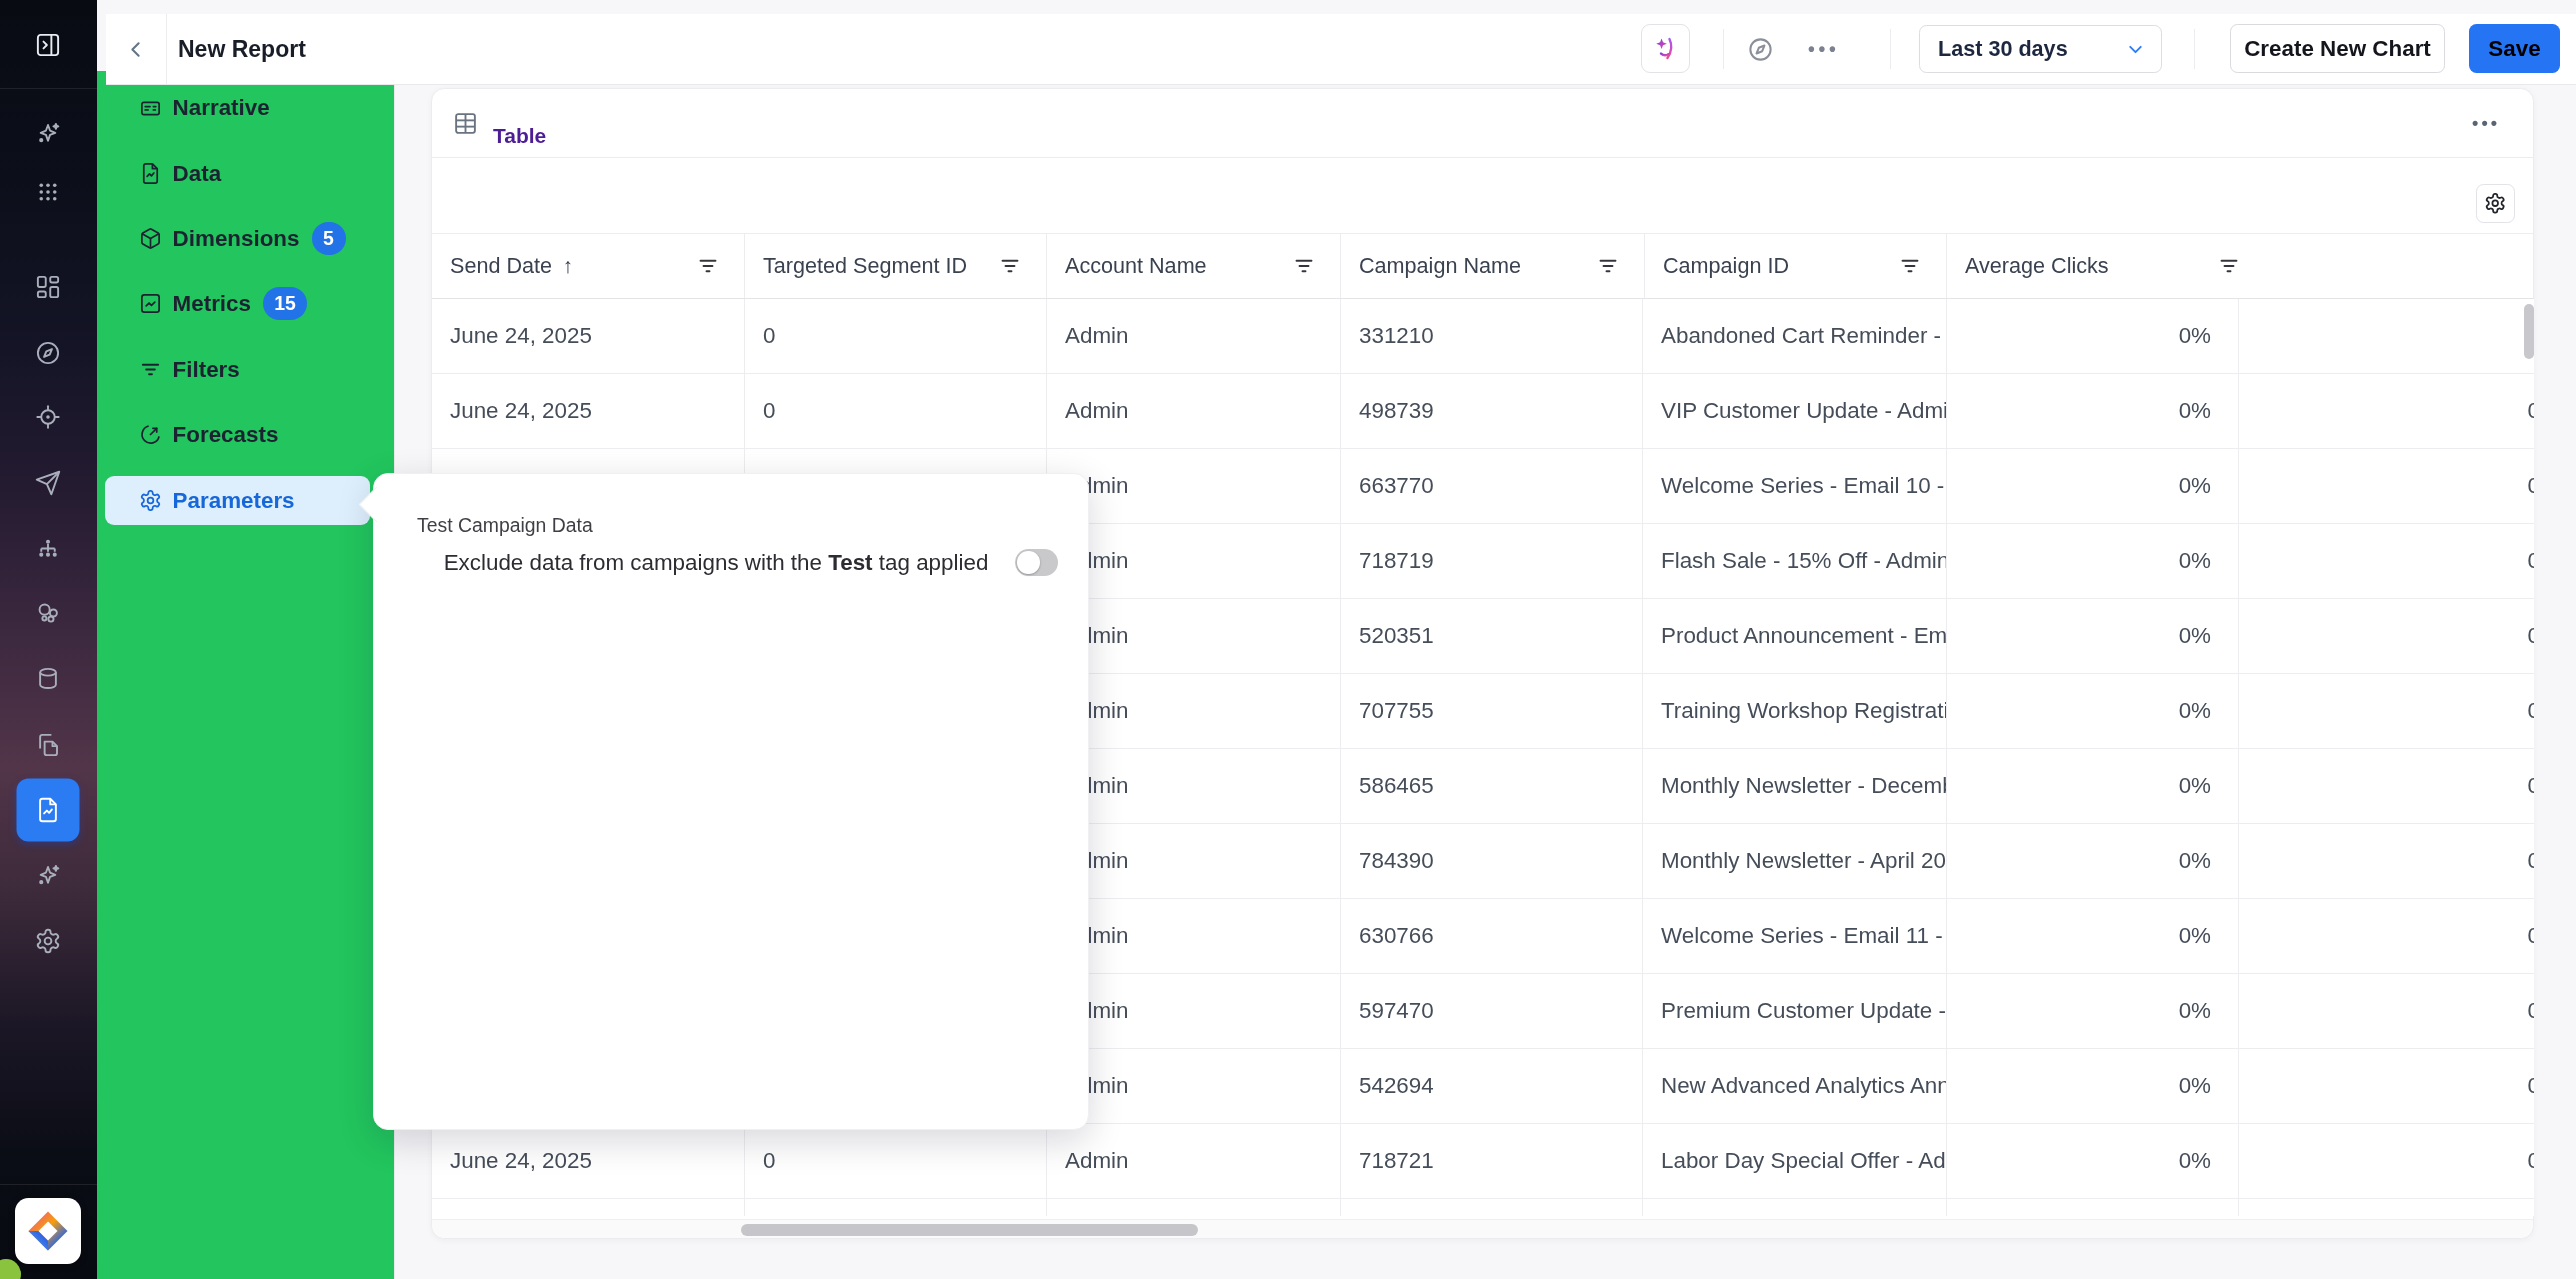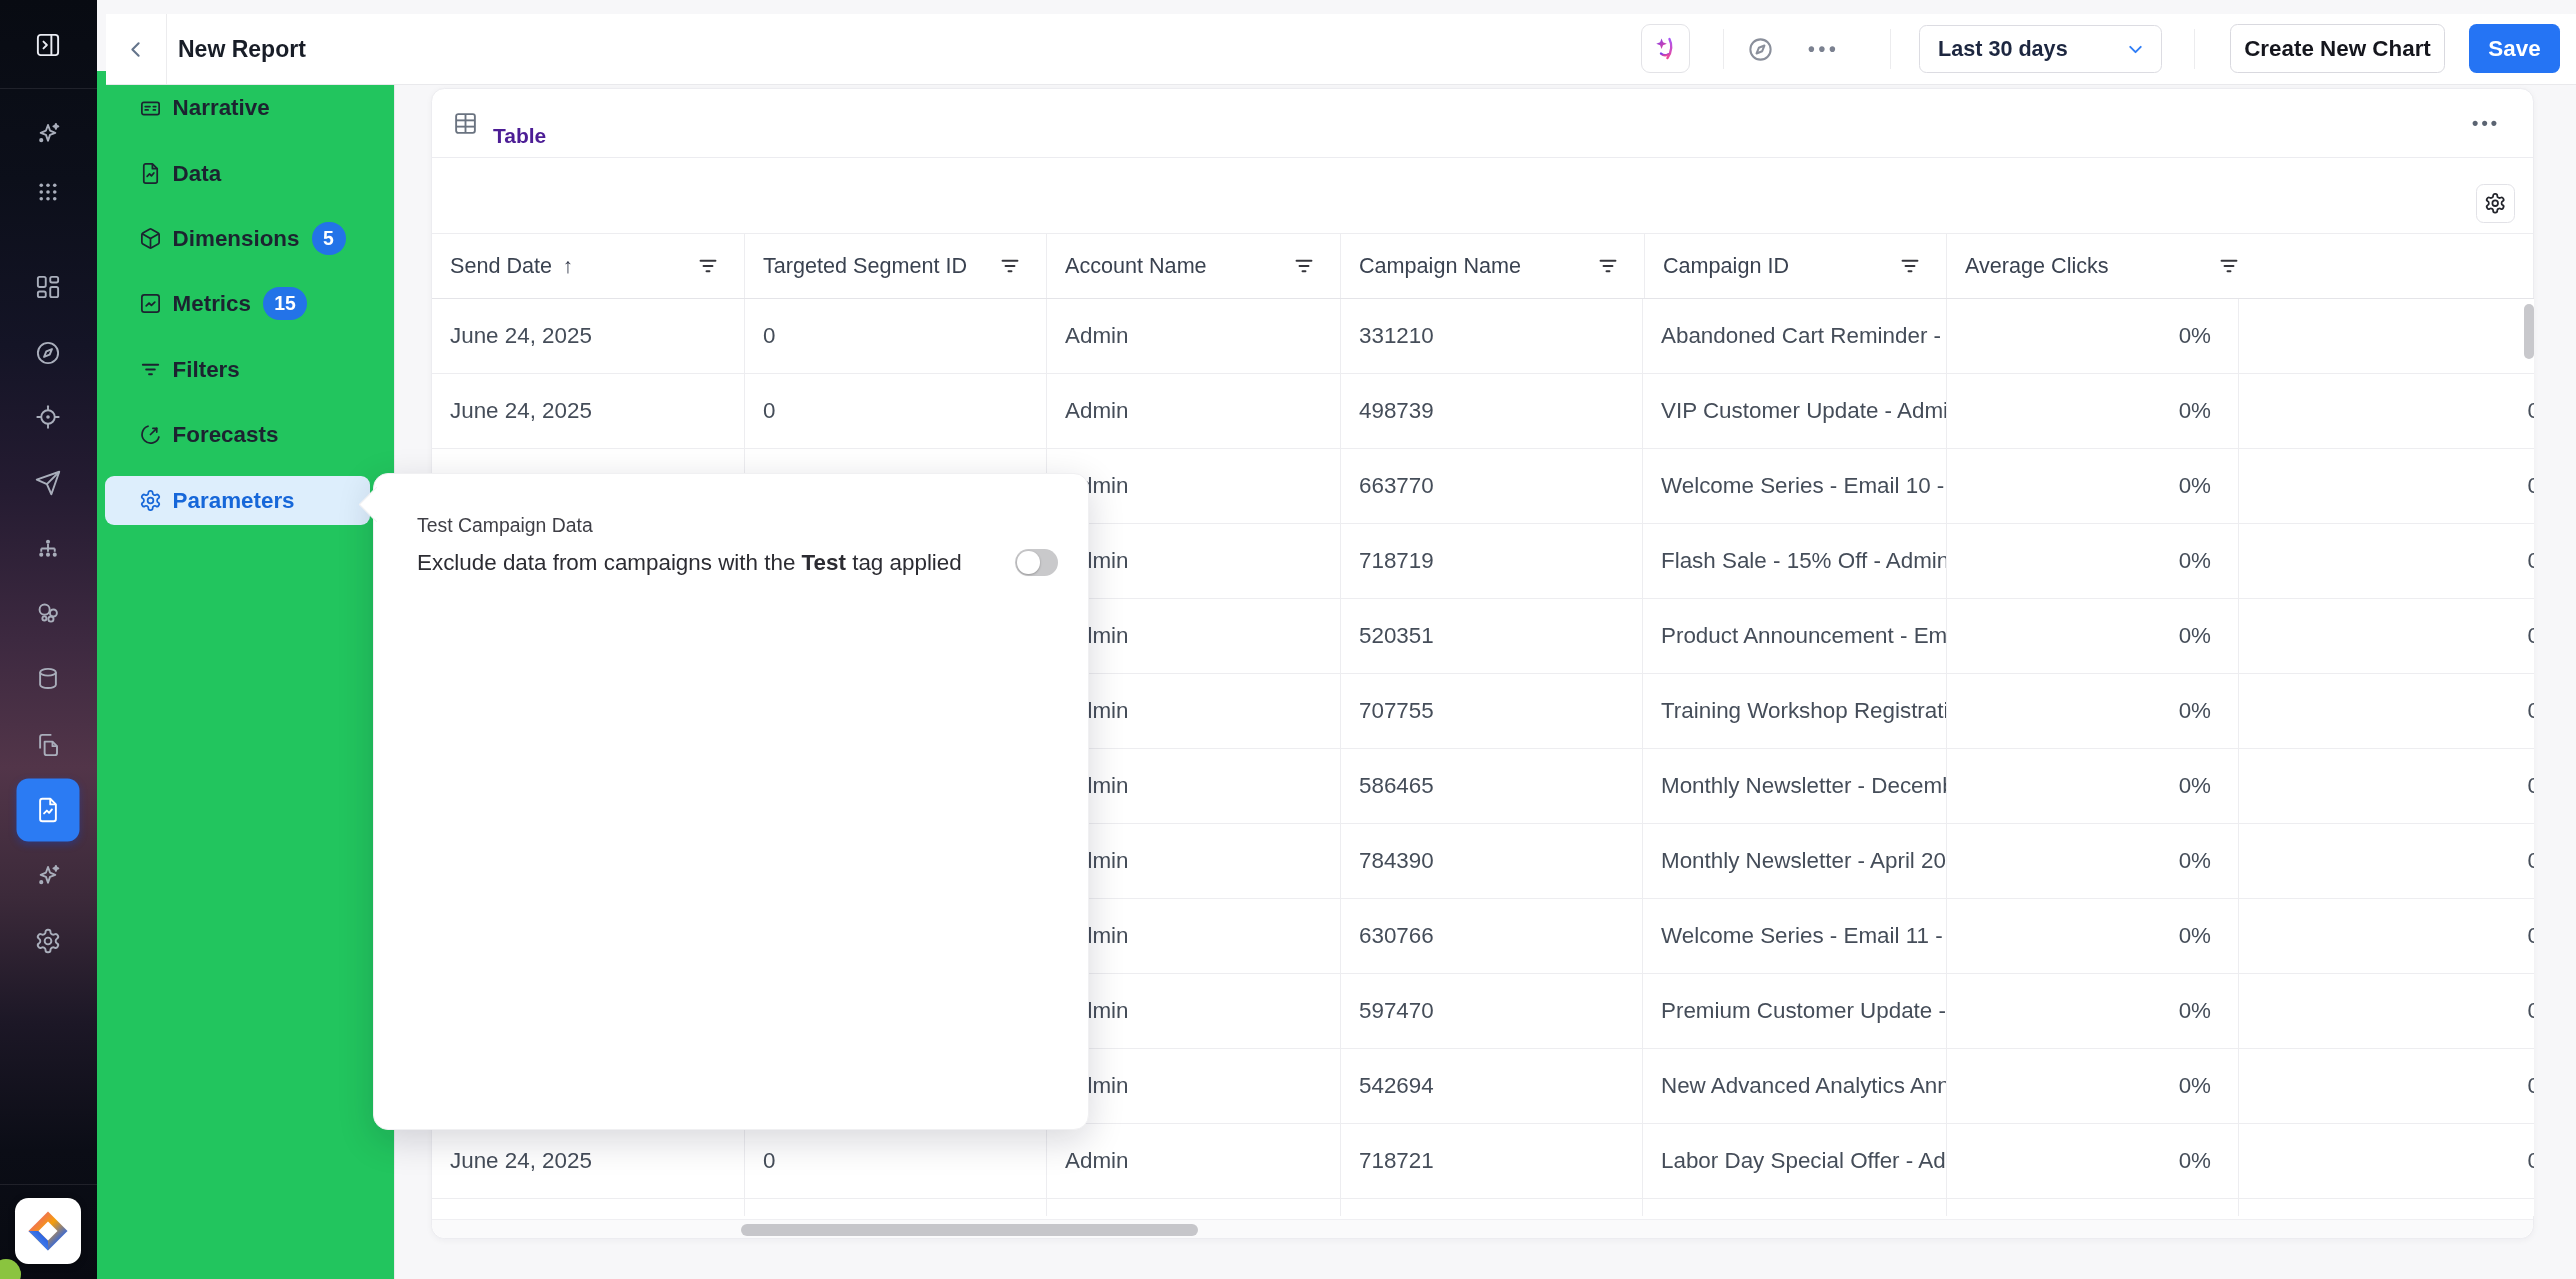--- a/index.html
+++ b/index.html
@@ -30,21 +30,21 @@
   .magic-btn { position:absolute; left:1535px; top:10.4px; width:49px; height:49px; border:0.7px solid #e3e3e7; border-radius:9px; background:#fff; display:flex; align-items:center; justify-content:center; }
   .sep-a { left:1617px; top:15px; height:40px; }
   .compass-btn { position:absolute; left:1641px; top:21.6px; width:27px; height:27px; color:#8a8f9b; }
   .more-top { position:absolute; left:1702px; top:0; height:70px; display:flex; align-items:center; color:#7b8190; font-size:19.4px; letter-spacing:3.7px; font-weight:700; }
   .sep-b { left:1784px; top:15px; height:40px; }
   .range-select { position:absolute; left:1813px; top:11.2px; width:243px; height:48px; border:0.7px solid #dcdce2; border-radius:7.5px; background:#fff; display:flex; align-items:center; padding:0 15px 0 18px; }
   .range-select .lbl { font-size:21.6px; font-weight:600; color:#1d2740; flex:1; }
   .range-select svg { width:21px; height:21px; color:#2f7df6; }
   .sep-c { left:2088px; top:15px; height:40px; }
   .create-btn { position:absolute; left:2124px; top:10.4px; width:215px; height:49px; border:0.7px solid #d9d9df; border-radius:7.5px; background:#fff; display:flex; align-items:center; justify-content:center; font-size:22.4px; font-weight:600; color:#15161d; }
-  .save-btn { position:absolute; left:2363px; top:10.4px; width:91px; height:49px; border-radius:7.5px; background:#2574f4; display:flex; align-items:center; justify-content:center; font-size:22.4px; font-weight:600; color:#ffffff; }
+  .save-btn { position:absolute; left:2363px; top:10.4px; width:91px; height:49px; border-radius:7.5px; background:#2574f4; display:flex; align-items:center; justify-content:center; font-size:22.4px; font-weight:600; color:#000000; }
   
   .sidebar { position:absolute; left:97px; top:71px; width:298px; height:1208px; background:#22c55e; border-right:0.7px solid #e9e9ec; z-index:20; }
   .nav-item { position:absolute; left:8.2px; width:265px; height:49px; border-radius:9px; display:flex; align-items:center; padding-left:34px; color:#1c2330; }
   .nav-item svg { width:23px; height:23px; flex:none; }
   .nav-item .nav-lbl { margin-left:10.4px; font-size:22.4px; font-weight:600; }
   .nav-item.active { background:#ddeefc; color:#1667d9; }
   .nav-badge { margin-left:12px; min-width:34px; height:33px; padding:0 11.2px; border-radius:16.4px; background:#2373e8; color:#fff; font-size:19.4px; font-weight:600; display:flex; align-items:center; justify-content:center; }
   
   .card { position:absolute; left:431px; top:88px; width:2103px; height:1151px; background:#fff; border:0.7px solid #ececf0; border-radius:13.4px; box-shadow:0 1.5px 6px rgba(25,25,50,.04); z-index:10; }
   .card-head { position:absolute; left:0; top:0; width:100%; height:69px; border-bottom:0.7px solid #ececf0; }
@@ -69,21 +69,21 @@
   .c6 { width:328px; flex:none; }
   .trow.partial { height:22.4px; border-bottom:none; }
   .hscroll { position:absolute; left:0; top:1130px; width:100%; height:19.4px; background:#fafafb; border-top:0.7px solid #efeff2; border-radius:0 0 13.4px 13.4px; }
   .hthumb { position:absolute; left:309px; top:3.7px; width:457px; height:12px; border-radius:6px; background:#c6c6ca; }
   .vthumb { position:absolute; left:2092px; top:215px; width:9.7px; height:55px; border-radius:5.2px; background:#c8c8cc; z-index:3; }
   
   .popover { position:absolute; left:373px; top:473px; width:716px; height:657px; background:#fff; border:0.7px solid #f0f0f2; border-radius:15px; box-shadow:0 10.4px 36px rgba(15,15,35,.16); z-index:50; }
   .popover .arrow { position:absolute; left:-9.7px; top:18px; width:25px; height:25px; background:#fff; transform:rotate(45deg); border-left:0.7px solid #f0f0f2; border-bottom:0.7px solid #f0f0f2; }
   .pop-label { position:absolute; left:43px; top:40px; font-size:19.4px; color:#3f3f46; }
   .pop-row { position:absolute; left:43px; top:75px; width:641px; display:flex; align-items:center; }
-  .pop-text { font-size:22.4px; color:#2c2c32; flex:1; }
+  .pop-text { font-size:22.4px; color:#2c2c32; flex:1;text-align:center; }
   .pop-text b { font-weight:700; }
   .switch { width:43px; height:27px; border-radius:13.4px; background:#c9c9cb; flex:none; position:relative; }
   .switch .knob { position:absolute; left:2.2px; top:2.2px; width:22.4px; height:22.4px; border-radius:50%; background:#fff; box-shadow:0 0.7px 2.2px rgba(0,0,0,.3); }
 </style>
 </head>
 <body>
 
 <div class="rail">
   <div class="rail-item bright" style="top:45px">
     <svg viewBox="0 0 24 24" fill="none" stroke="currentColor" stroke-width="1.7" stroke-linecap="round" stroke-linejoin="round">

